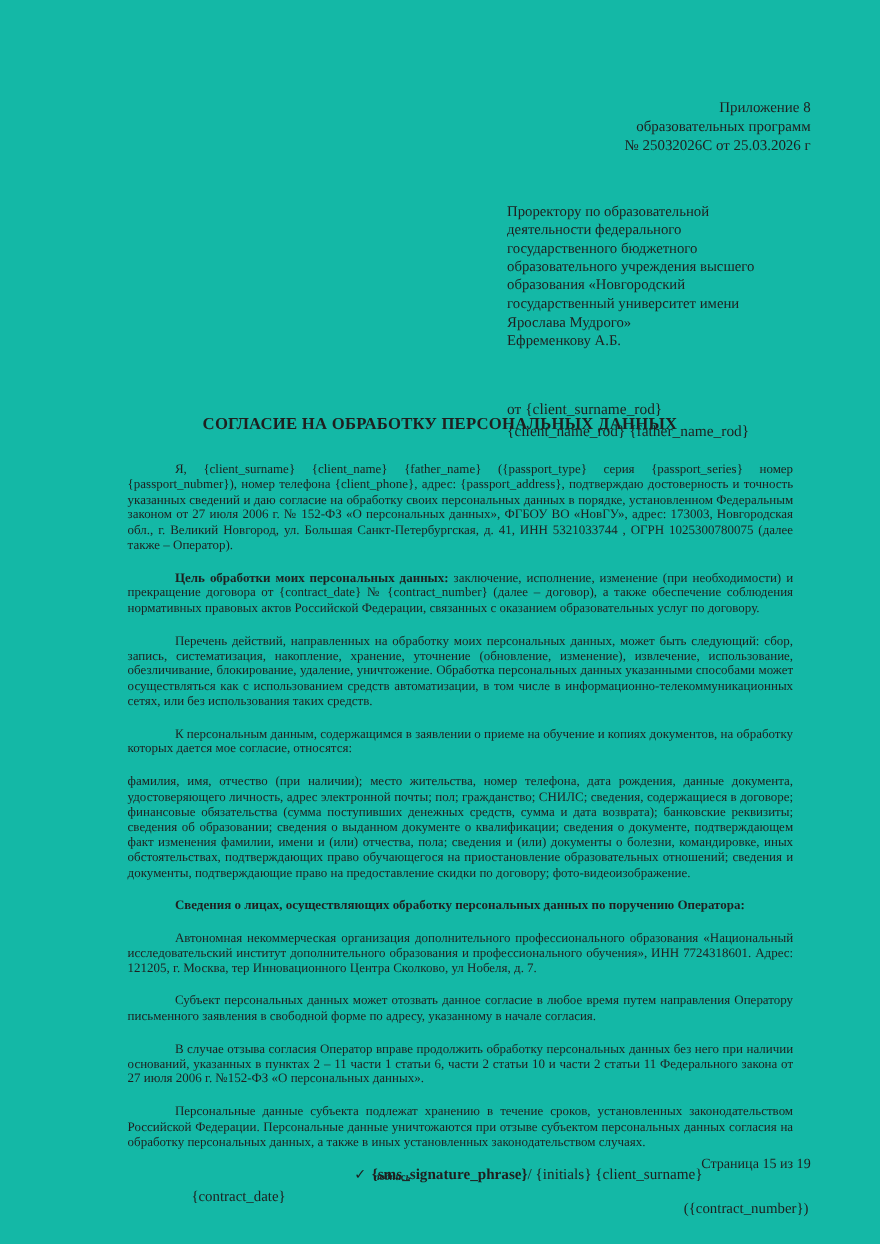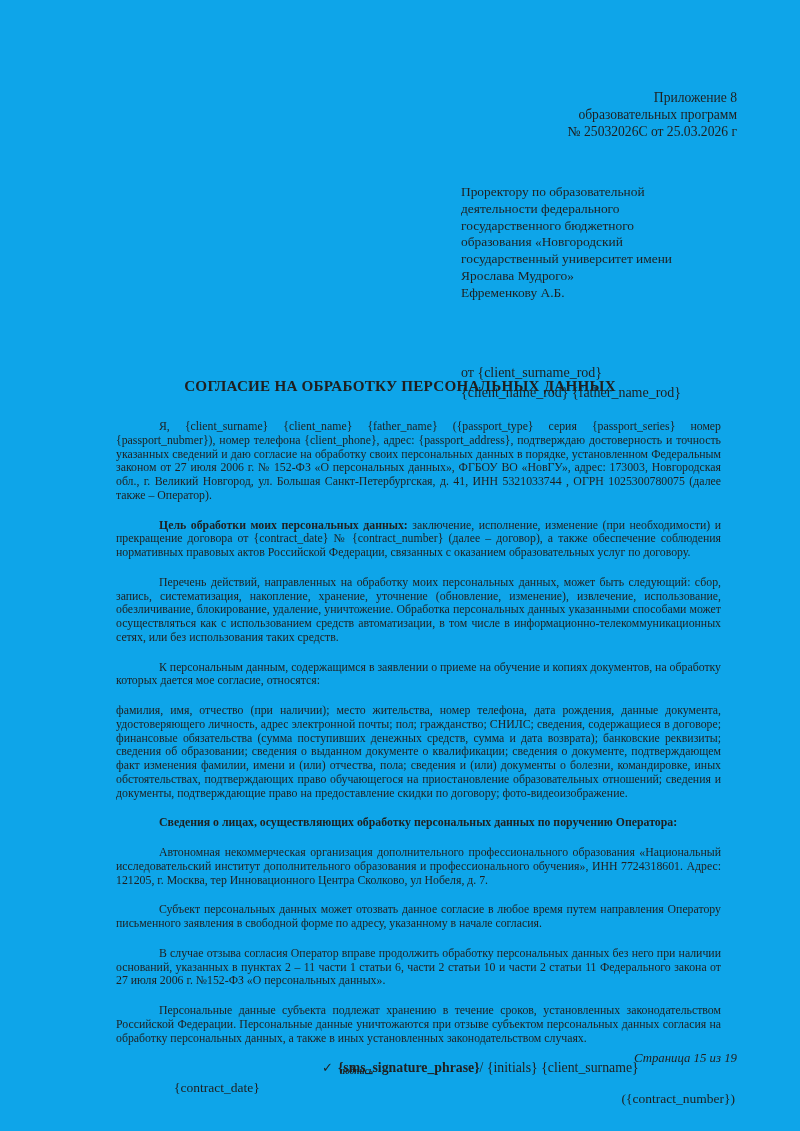--- a/index.html
+++ b/index.html
@@ -4,21 +4,21 @@
 <style>
   html, body {
     margin: 0;
     padding: 0;
     background: #ffffff;
   }
   .page {
     position: relative;
     width: 800px;
     height: 1131px;
-    background: #0ea5e9;
+    background: #14b8a6;
     font-family: "Liberation Serif", serif;
     color: #1f1f1f;
     overflow: hidden;
   }
   .appendix {
     position: absolute;
     top: 89px;
     left: 0;
     right: 63px;
     text-align: right;
@@ -104,38 +104,38 @@
     position: absolute;
     right: 2px;
     top: 31px;
     font-size: 13.5px;
   }
   .footer {
     position: absolute;
     top: 1051px;
     right: 63px;
     font-size: 12.8px;
-    font-style: italic;
   }
 </style>
 </head>
 <body>
 
 <div class="page">
 
   <div class="appendix">
     <div>Приложение 8</div>
     <div>образовательных программ</div>
     <div>№ 25032026С  от 25.03.2026 г</div>
   </div>
 
   <div class="addressee">
     <div>Проректору по образовательной</div>
     <div>деятельности федерального</div>
     <div>государственного бюджетного</div>
+    <div>образовательного учреждения высшего</div>
     <div>образования «Новгородский</div>
     <div>государственный университет имени</div>
     <div>Ярослава Мудрого»</div>
     <div>Ефременкову А.Б.</div>
   </div>
 
   <div class="from-block">
     <div>от {client_surname_rod}</div>
     <div>{client_name_rod} {father_name_rod}</div>
   </div>

